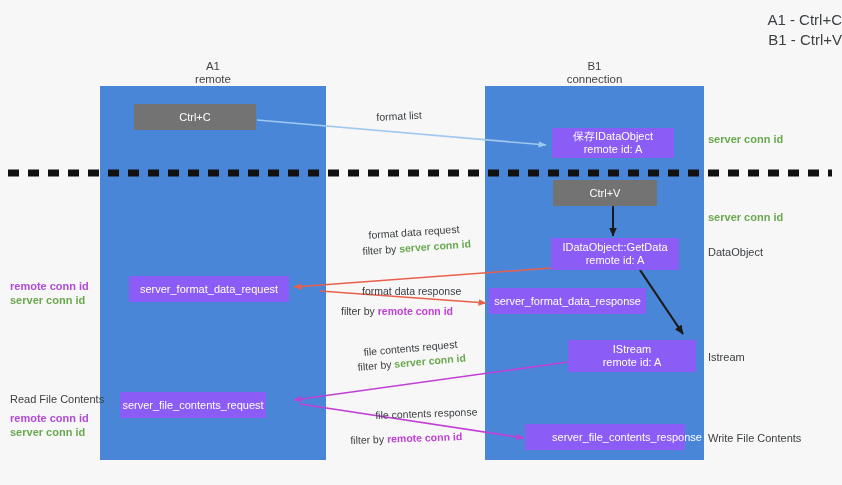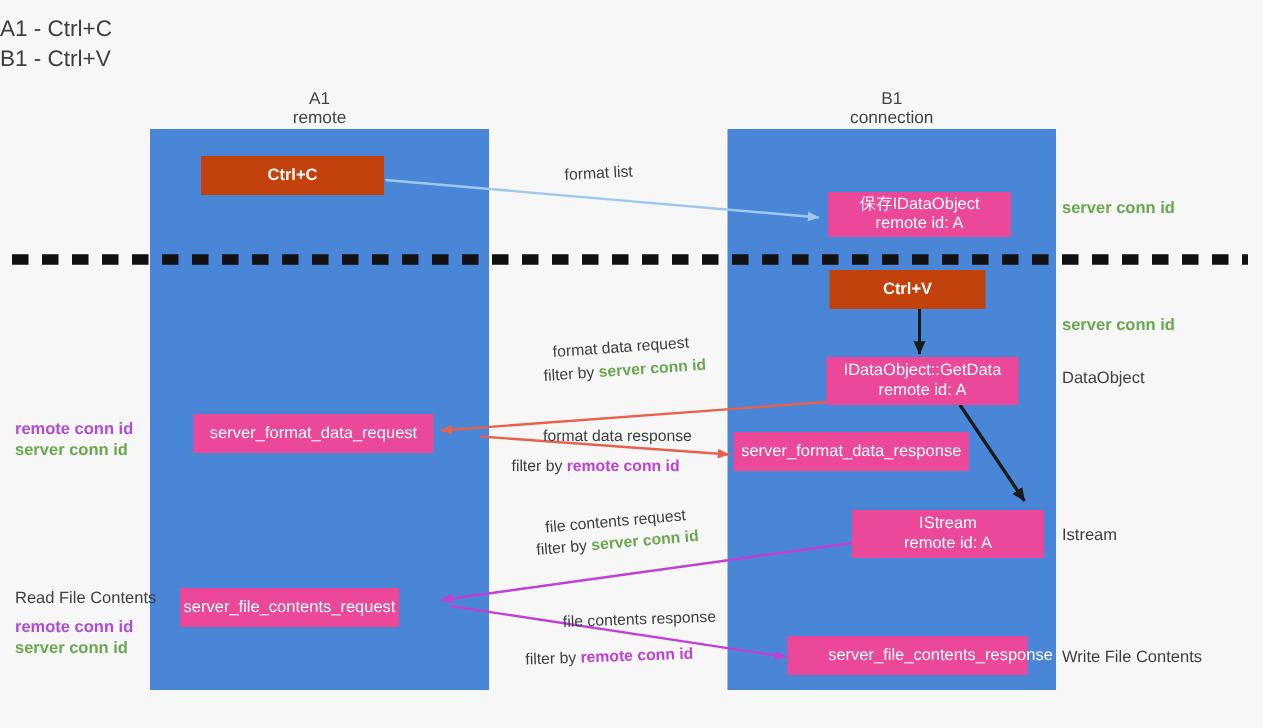--- a/index.html
+++ b/index.html
@@ -20,21 +20,21 @@
     inset: 0;
     width: 842px;
     height: 485px;
   }
   .abs { position: absolute; }
 
   
   .title {
     left: 0; top: 10px;
     width: 842px;
-    text-align: left;
+    text-align: right;
     font-size: 15px;
     line-height: 20px;
     color: #3c4043;
   }
 
   
   .lane-head {
     text-align: center;
     font-size: 11.5px;
     line-height: 13px;
@@ -52,23 +52,23 @@
     display: flex;
     flex-direction: column;
     align-items: center;
     justify-content: center;
     color: #ffffff;
     font-size: 11px;
     line-height: 13px;
     text-align: center;
     padding: 2px 4px;
   }
-  .box.green { background: #c2410c; font-weight: bold; }
+  .box.green { background: #737373; }
   .box.orange { background: #fbb košik; }
-  .box.orange { background: #ec4899; }
+  .box.orange { background: #8b5cf6; }
   .box .l2 { font-size: 11px; line-height: 13px; }
 
   
   .ann {
     font-size: 11px;
     line-height: 14px;
     white-space: nowrap;
   }
   .ann.green-t { color: #6aa84f; font-weight: bold; }
   .ann.plain { color: #3c4043; }

